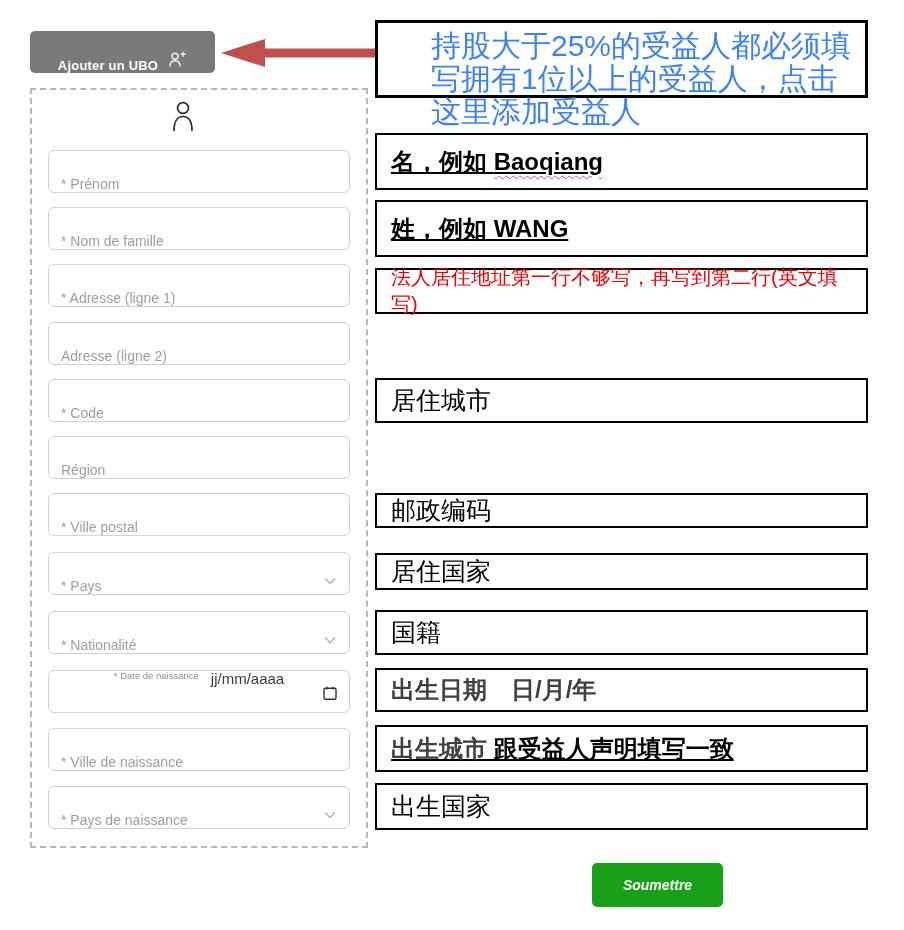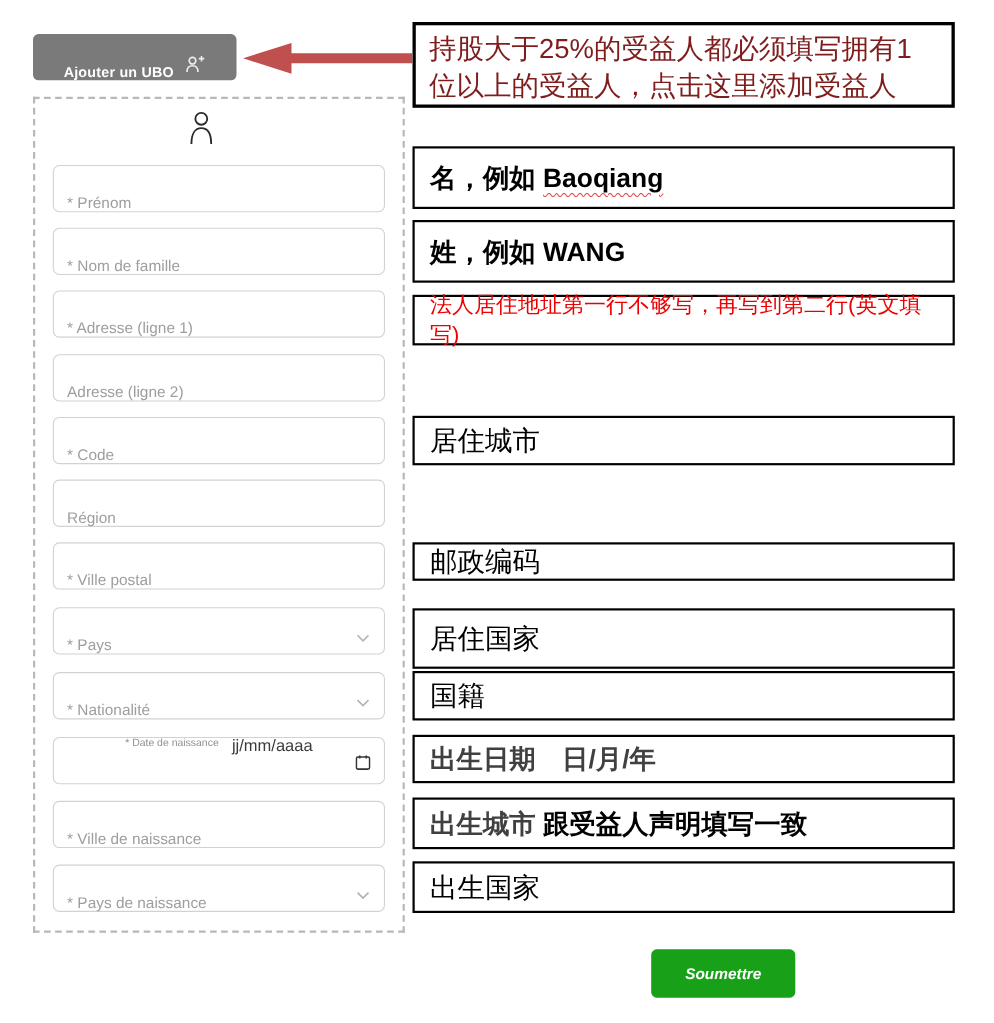--- a/index.html
+++ b/index.html
@@ -27,22 +27,22 @@
   .field .chev{position:absolute;right:13px;top:18px;}
   .field.datef{flex-direction:row;align-items:flex-start;justify-content:center;gap:12px;}
   .field.datef .dlabel{color:#8f8f8f;font-size:9.5px;line-height:10px;}
   .field.datef .dvalue{color:#3a3a3a;font-size:15px;line-height:16px;}
   .field .cal{position:absolute;right:12px;top:15px;cursor:pointer;}
 
   
   .note{position:absolute;left:375px;width:493px;box-sizing:border-box;border:2px solid #000000;
     background:#ffffff;display:flex;align-items:center;padding:0 14px;color:#000000;}
   .note.callout{border-width:3px;padding:6px 12px;align-items:flex-start;}
-  .callout-text{font-size:25px;line-height:33px;color:#7f1d1d;}
-  .n-bold{font-weight:bold;font-size:24px;}
+  .callout-text{font-size:30px;line-height:33px;color:#3b82f6;margin-left:41px;}
+  .n-bold{font-weight:bold;font-size:24px;text-decoration:underline;}
   .n-reg{font-size:25px;}
   .n-red-small{font-size:20px;color:#ee0000;}
   .n-red-bold{font-weight:bold;font-size:24px;color:#404040;}
   .wavy{text-decoration-line:underline;text-decoration-style:wavy;text-decoration-color:#e05252;
     text-decoration-thickness:1px;text-underline-offset:5px;}
 
   
   .submit-btn{position:absolute;left:592px;top:863px;width:131px;height:44px;background:#18a018;
     border-radius:5px;display:flex;align-items:center;justify-content:center;cursor:pointer;}
   .submit-btn .lbl{color:#ffffff;font-weight:bold;font-size:14px;font-style:italic;}
@@ -152,21 +152,21 @@
   </div>
 
   <div class="note" style="top:378px;height:45px">
     <span class="n-reg">居住城市</span>
   </div>
 
   <div class="note" style="top:493px;height:35px">
     <span class="n-reg">邮政编码</span>
   </div>
 
-  <div class="note" style="top:553px;height:55px">
+  <div class="note" style="top:553px;height:37px">
     <span class="n-reg">居住国家</span>
   </div>
 
   <div class="note" style="top:610px;height:45px">
     <span class="n-reg">国籍</span>
   </div>
 
   <div class="note" style="top:668px;height:44px">
     <span class="n-red-bold">出生日期　日/月/年</span>
   </div>

